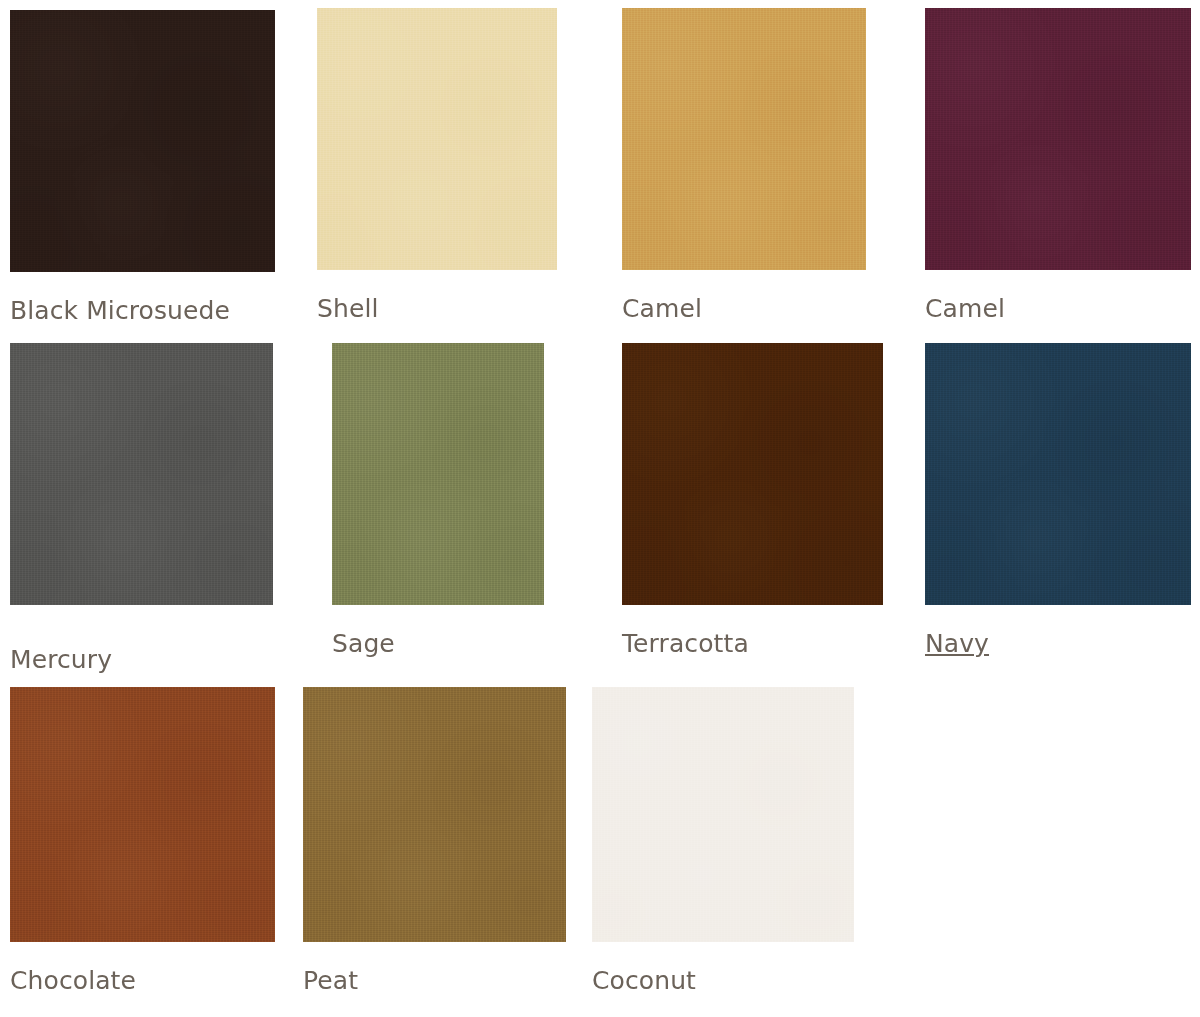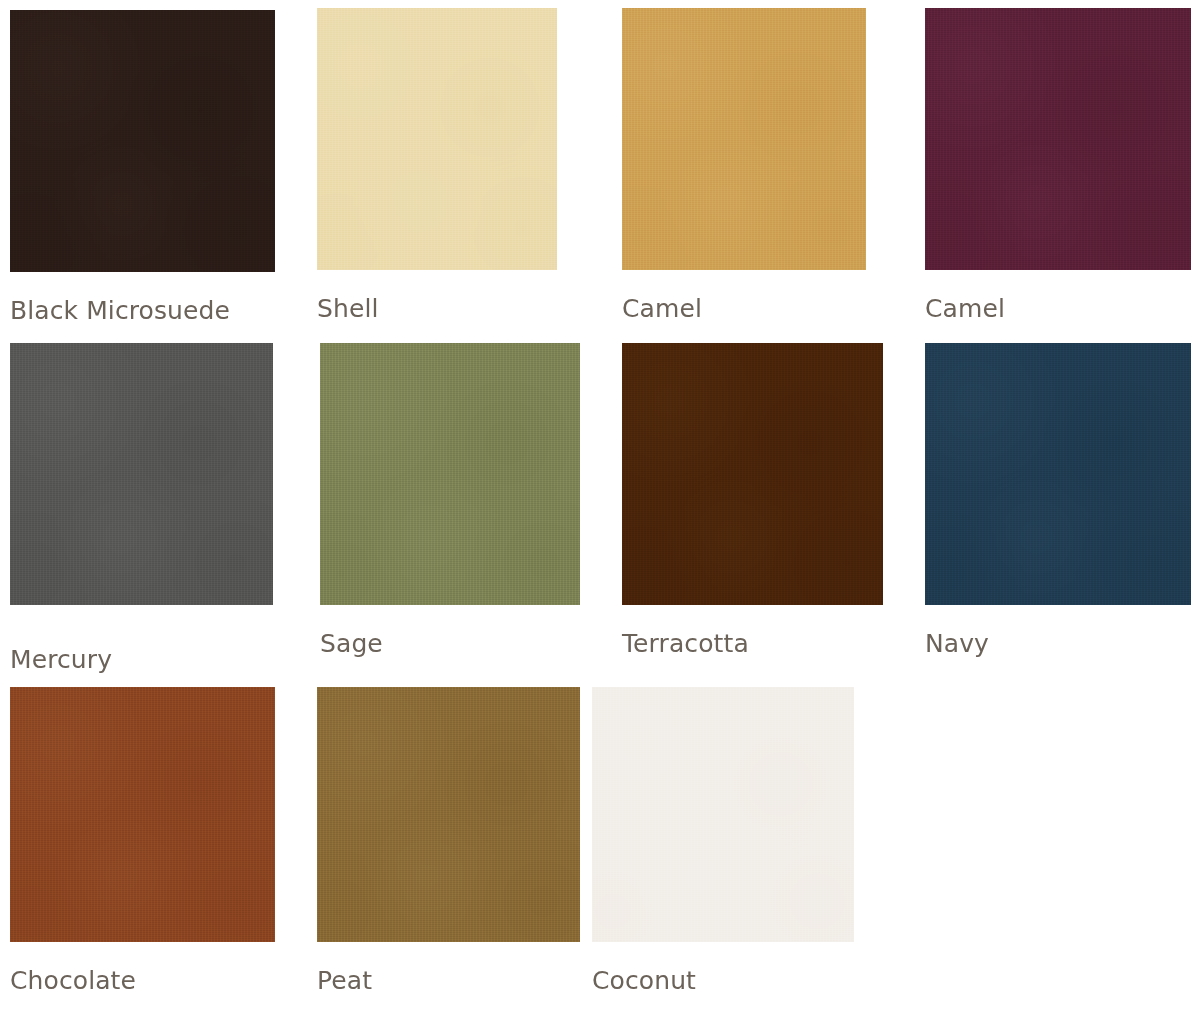--- a/index.html
+++ b/index.html
@@ -116,45 +116,45 @@
 
   </div>
 
   <div class="swatch-row" style="top:343px;">
 
     <div class="swatch-cell" style="left:10px; width:263px;">
       <div class="swatch-chip" style="height: 262px; background-color: rgb(86, 86, 84);"></div>
       <span class="swatch-label" style="color: rgb(107, 98, 89); margin-top: 16px;">Mercury</span>
     </div>
 
-    <div class="swatch-cell" style="left:320px; width:260px;">
+    <div class="swatch-cell" style="left:332px; width:212px;">
       <div class="swatch-chip" style="height: 262px; background-color: rgb(125, 131, 84);"></div>
       <span class="swatch-label" style="color: rgb(107, 98, 89);">Sage</span>
     </div>
 
     <div class="swatch-cell" style="left:622px; width:261px;">
       <div class="swatch-chip" style="height: 262px; background-color: rgb(74, 36, 9);"></div>
       <span class="swatch-label" style="color: rgb(107, 98, 89);">Terracotta</span>
     </div>
 
     <div class="swatch-cell" style="left:925px; width:266px;">
       <div class="swatch-chip" style="height: 262px; background-color: rgb(31, 60, 82);"></div>
-      <span class="swatch-label" style="color: rgb(107, 98, 89);">Navy</span>
+      <span class="swatch-label" style="color: rgb(107, 98, 89); text-decoration: underline;">Navy</span>
     </div>
 
   </div>
 
   <div class="swatch-row" style="top:687px;">
 
     <div class="swatch-cell" style="left:10px; width:265px;">
       <div class="swatch-chip" style="height: 255px; background-color: rgb(140, 69, 33);"></div>
       <span class="swatch-label" style="color: rgb(107, 98, 89);">Chocolate</span>
     </div>
 
-    <div class="swatch-cell" style="left:317px; width:263px;">
+    <div class="swatch-cell" style="left:303px; width:263px;">
       <div class="swatch-chip" style="height: 255px; background-color: rgb(138, 107, 54);"></div>
       <span class="swatch-label" style="color: rgb(107, 98, 89);">Peat</span>
     </div>
 
     <div class="swatch-cell" style="left:592px; width:262px;">
       <div class="swatch-chip" style="height: 255px; background-color: rgb(242, 238, 233);"></div>
       <span class="swatch-label" style="color: rgb(107, 98, 89);">Coconut</span>
     </div>
 
   </div>

